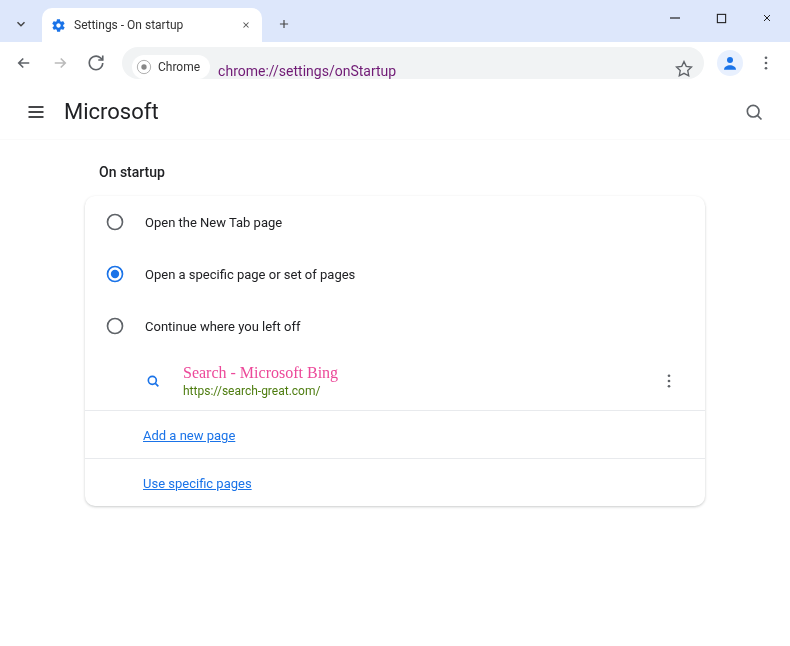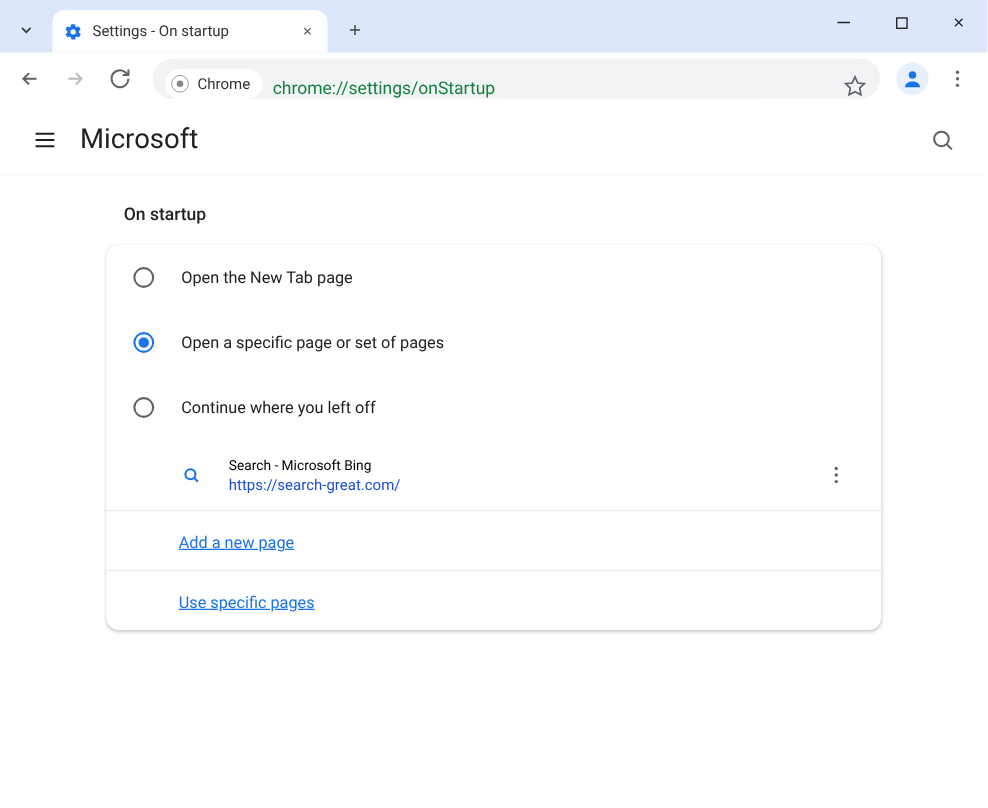--- a/index.html
+++ b/index.html
@@ -140,21 +140,21 @@
       font-size: 12px;
       color: #333;
       margin-right: 8px;
     }
     .chrome-circ {
       width: 16px;
       height: 16px;
     }
     .omnibox-url {
       font-size: 14px;
-      color: #15803d;
+      color: #701a75;
       flex: 1;
     }
     .star-btn {
       width: 20px;
       height: 20px;
       color: #5f6368;
       display: flex;
       align-items: center;
       justify-content: center;
       cursor: pointer;
@@ -262,27 +262,28 @@
       width: 20px;
       height: 20px;
       margin-right: 20px;
       color: #1a73e8;
       display: flex;
       align-items: center;
       justify-content: center;
     }
     .page-texts { flex: 1; }
     .page-name {
-      font-size: 11px;
-      color: #000000;
+      font-size: 16px;
+      color: #ec4899;
       margin-bottom: 2px;
+      font-family: Liberation Serif, serif;
     }
     .page-url {
       font-size: 12px;
-      color: #1d4ed8;
+      color: #4d7c0f;
     }
     .page-menu {
       width: 32px;
       height: 32px;
       display: flex;
       align-items: center;
       justify-content: center;
       cursor: pointer;
       color: #5f6368;
     }

